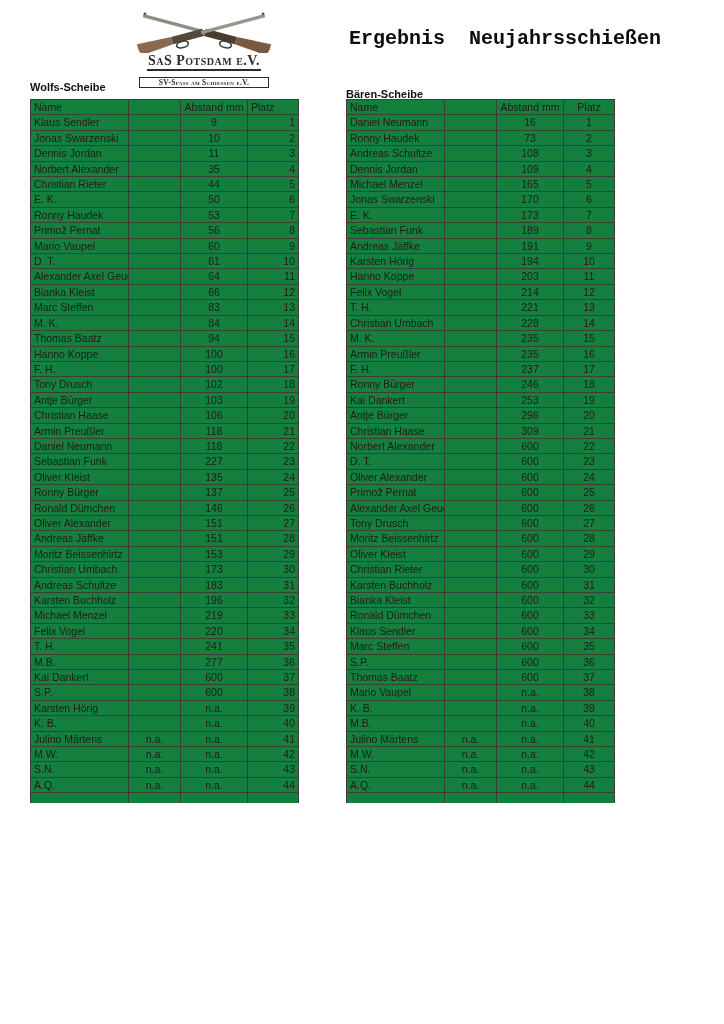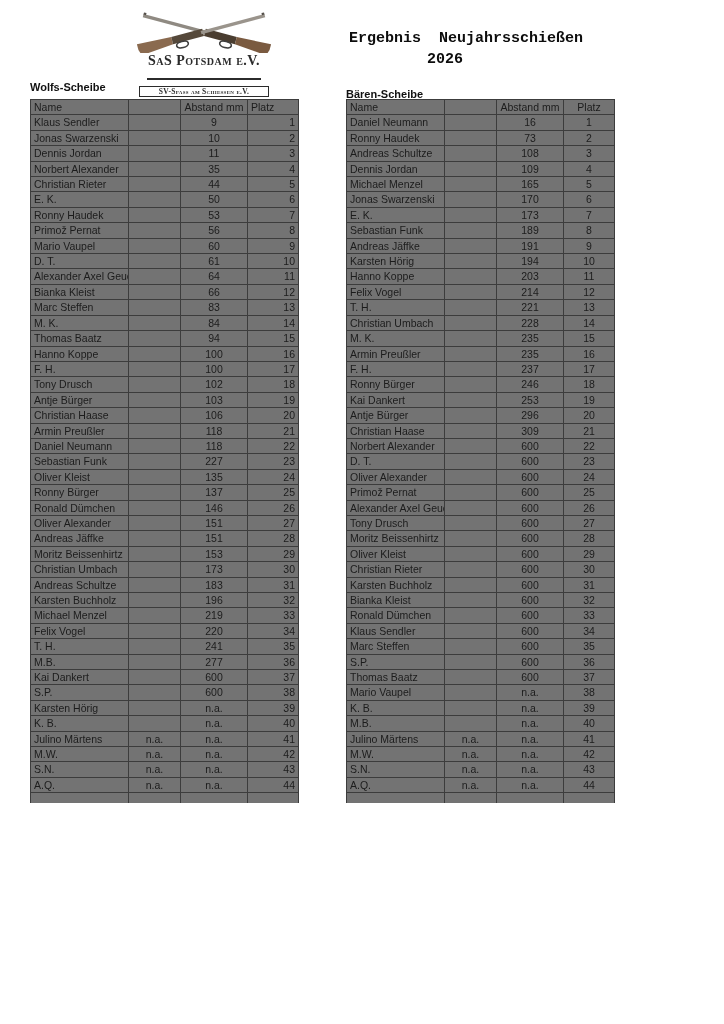--- a/index.html
+++ b/index.html
@@ -26,21 +26,21 @@
   .logo-name {
     display: inline-block;
     font-family: "Liberation Serif", serif;
     font-variant: small-caps;
     font-weight: bold;
     font-size: 14px;
     letter-spacing: 0.5px;
     line-height: 1.0;
     color: #2b2b2b;
     border-bottom: 2px solid #2b2b2b;
-    padding: 0 1px 10px 1px;
+    padding: 0 1px 1px 1px;
     white-space: nowrap;
   }
   .logo-sub {
     display: inline-block;
     font-family: "Liberation Serif", serif;
     font-variant: small-caps;
     font-weight: bold;
     font-size: 7.5px;
     letter-spacing: 0.3px;
     line-height: 1.25;
@@ -54,41 +54,41 @@
   
   .title-block {
     position: absolute;
     left: 349px;
     top: 29px;
     width: 240px;
     font-family: "Liberation Mono", "DejaVu Sans Mono", monospace;
     font-weight: bold;
     color: #0d0d0d;
   }
-  .title-line1 { font-size: 15px; line-height: 19px; white-space: pre; }
+  .title-line1 { font-size: 20px; line-height: 19px; white-space: pre; }
   .title-line2 { font-size: 15px; line-height: 19px; width: 192px; text-align: center; margin-top: 2px; }
 
   
   .section-label {
     position: absolute;
     font-size: 11px;
     font-weight: bold;
     color: #111;
     white-space: nowrap;
   }
   .label-wolfs  { left: 30px;  top: 81px; }
   .label-baeren { left: 346px; top: 81px; margin-top: 7px; }
 
   
   .results-table {
     position: absolute;
     border-collapse: collapse;
     table-layout: fixed;
     width: 268px;
-    background: #737373;
+    background: #15803d;
   }
   .table-wolfs  { left: 30px;  top: 99px; }
   .table-baeren { left: 346px; top: 99px; }
   .results-table col.c0 { width: 98px; }
   .results-table col.c1 { width: 52px; }
   .results-table col.c2 { width: 67px; }
   .results-table col.c3 { width: 51px; }
   .results-table th, .results-table td {
     border: 1px solid #3c3c3c;
     font-size: 10.5px;
@@ -133,21 +133,20 @@
     <div>
       <span class="logo-name">SaS Potsdam e.V.</span>
     </div>
     <div>
       <span class="logo-sub">SV-Spass am Schiessen e.V.</span>
     </div>
   </div>
 
   <div class="title-block">
     <div class="title-line1">Ergebnis  Neujahrsschießen</div>
-    <div class="title-line2">2026</div>
   </div>
 
   <div class="section-label label-wolfs">Wolfs-Scheibe</div>
   <table class="results-table table-wolfs">
     <colgroup>
         <col class="c0">
         <col class="c1">
         <col class="c2">
         <col class="c3">
       </colgroup>

